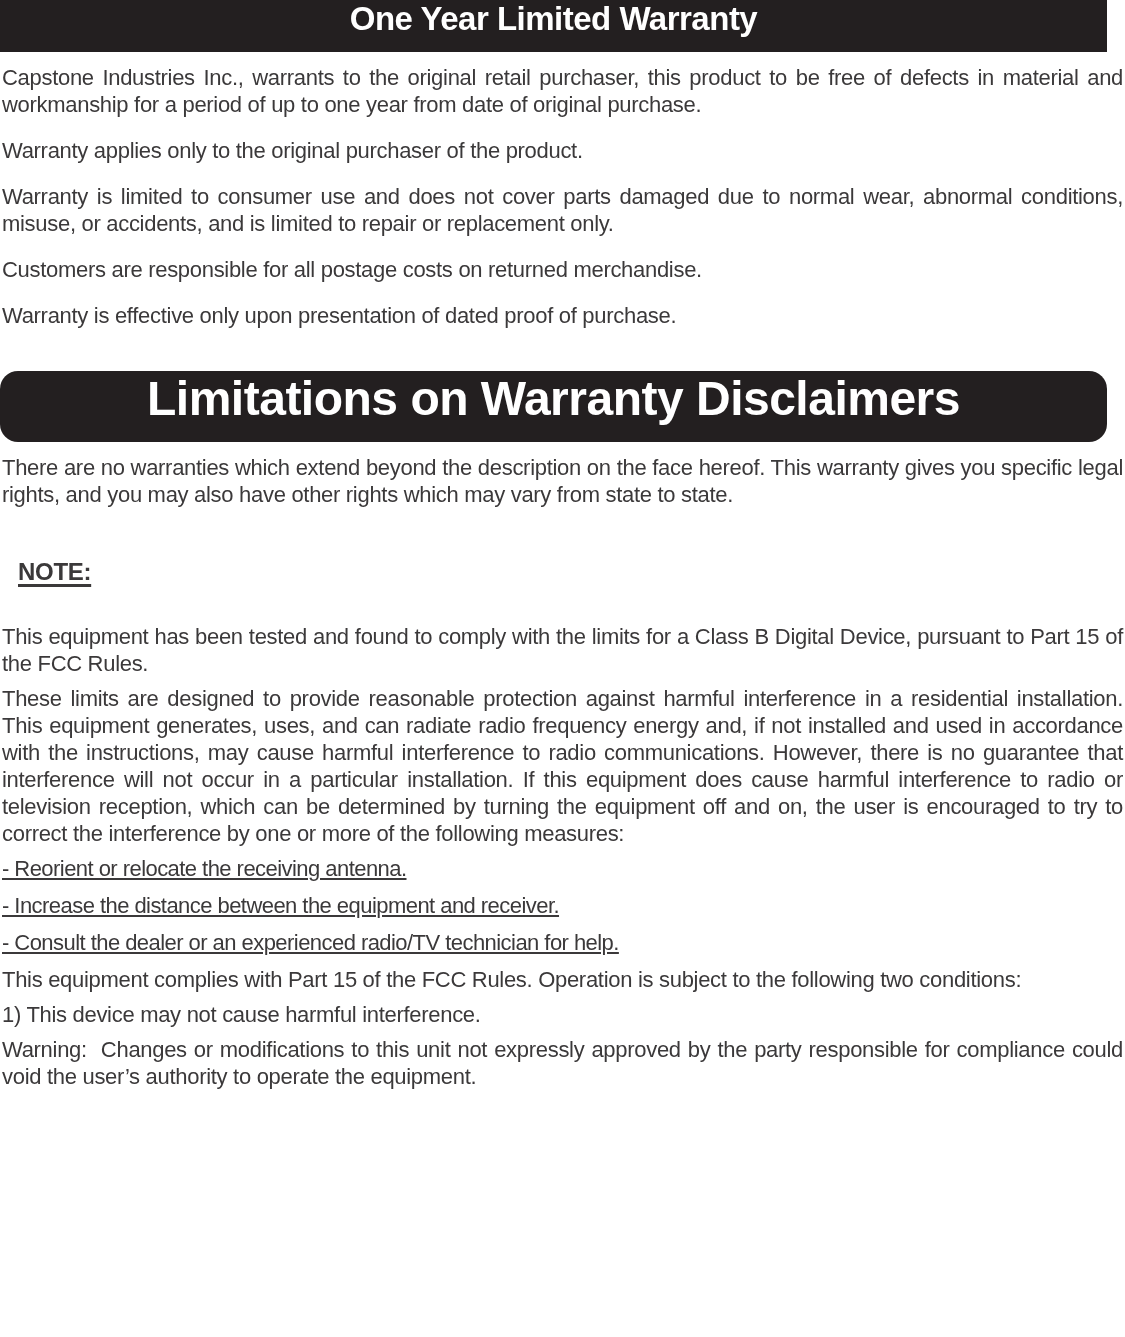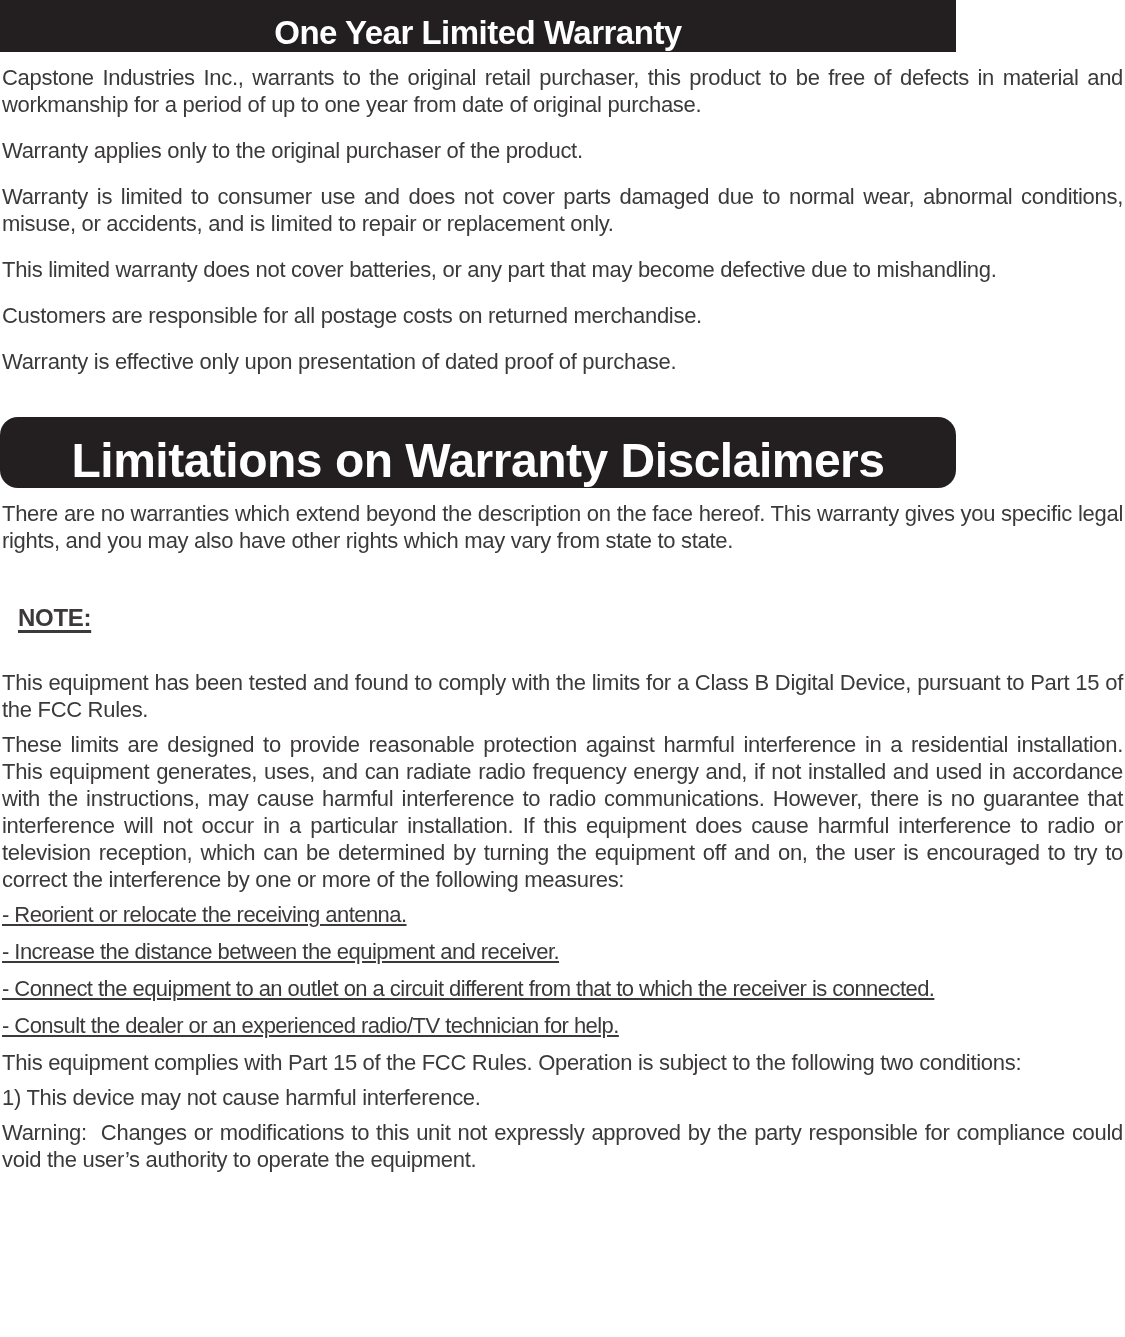--- a/index.html
+++ b/index.html
@@ -10,25 +10,25 @@
   }
   .page {
     position: relative;
     width: 1125px;
     height: 1337px;
     overflow: hidden;
     background: var(--page-bg, #ffffff);
     color: var(--text-color, #3b393a);
   }
   .bar {
-    width: 956px;
+    width: 1107px;
     background: var(--bar-color, #231f20);
     color: var(--title-color, #ffffff);
     display: flex;
-    align-items: flex-end;
+    align-items: flex-start;
     justify-content: center;
     font-weight: bold;
     letter-spacing: -0.5px;
   }
   .bar-1 { height: 52px; font-size: 33px; }
   .bar-2 { height: 71px; font-size: 48px; margin-top: 42px; border-radius: 18px; }
   .page p {
     margin: 0 2px 19px 2px;
     font-size: 22px;
     line-height: 27px;
@@ -65,42 +65,40 @@
 <div class="page" style="--bar-color: #231f20; --title-color: #ffffff; --text-color: #3b393a; --page-bg: #ffffff;">
 
   <div class="bar bar-1">
     <span>One Year Limited Warranty</span>
   </div>
 
   <div class="warranty">
     <p class="first-after-bar">Capstone Industries Inc., warrants to the original retail purchaser, this product to be free of defects in material and workmanship for a period of up to one year from date of original purchase.</p>
     <p>Warranty applies only to the original purchaser of the product.</p>
     <p>Warranty is limited to consumer use and does not cover parts damaged due to normal wear, abnormal conditions, misuse, or accidents, and is limited to repair or replacement only.</p>
-    <p>This limited warranty does not cover batteries, or any part that may become defective due to mishandling.</p>
     <p>Customers are responsible for all postage costs on returned merchandise.</p>
     <p>Warranty is effective only upon presentation of dated proof of purchase.</p>
   </div>
 
   <div class="bar bar-2">
     <span>Limitations on Warranty Disclaimers</span>
   </div>
 
   <div class="fcc">
     <p class="first-after-bar" style="margin-bottom:17px;">There are no warranties which extend beyond the description on the face hereof. This warranty gives you specific legal rights, and you may also have other rights which may vary from state to state.</p>
 
     <div class="note-row">
       <span class="note">NOTE:</span>
     </div>
 
     <p>This equipment has been tested and found to comply with the limits for a Class B Digital Device, pursuant to Part 15 of the FCC Rules.</p>
     <p>These limits are designed to provide reasonable protection against harmful interference in a residential installation. This equipment generates, uses, and can radiate radio frequency energy and, if not installed and used in accordance with the instructions, may cause harmful interference to radio communications. However, there is no guarantee that interference will not occur in a particular installation. If this equipment does cause harmful interference to radio or television reception, which can be determined by turning the equipment off and on, the user is encouraged to try to correct the interference by one or more of the following measures:</p>
 
     <p class="measure">- Reorient or relocate the receiving antenna.</p>
     <p class="measure">- Increase the distance between the equipment and receiver.</p>
-    <p class="measure">- Connect the equipment to an outlet on a circuit different from that to which the receiver is connected.</p>
     <p class="measure">- Consult the dealer or an experienced radio/TV technician for help.</p>
 
     <p>This equipment complies with Part 15 of the FCC Rules. Operation is subject to the following two conditions:</p>
     <p>1) This device may not cause harmful interference.</p>
     <p class="prewrap">Warning:  Changes or modifications to this unit not expressly approved by the party responsible for compliance could void the user’s authority to operate the equipment.</p>
   </div>
 
 </div>
 
 </body></html>

